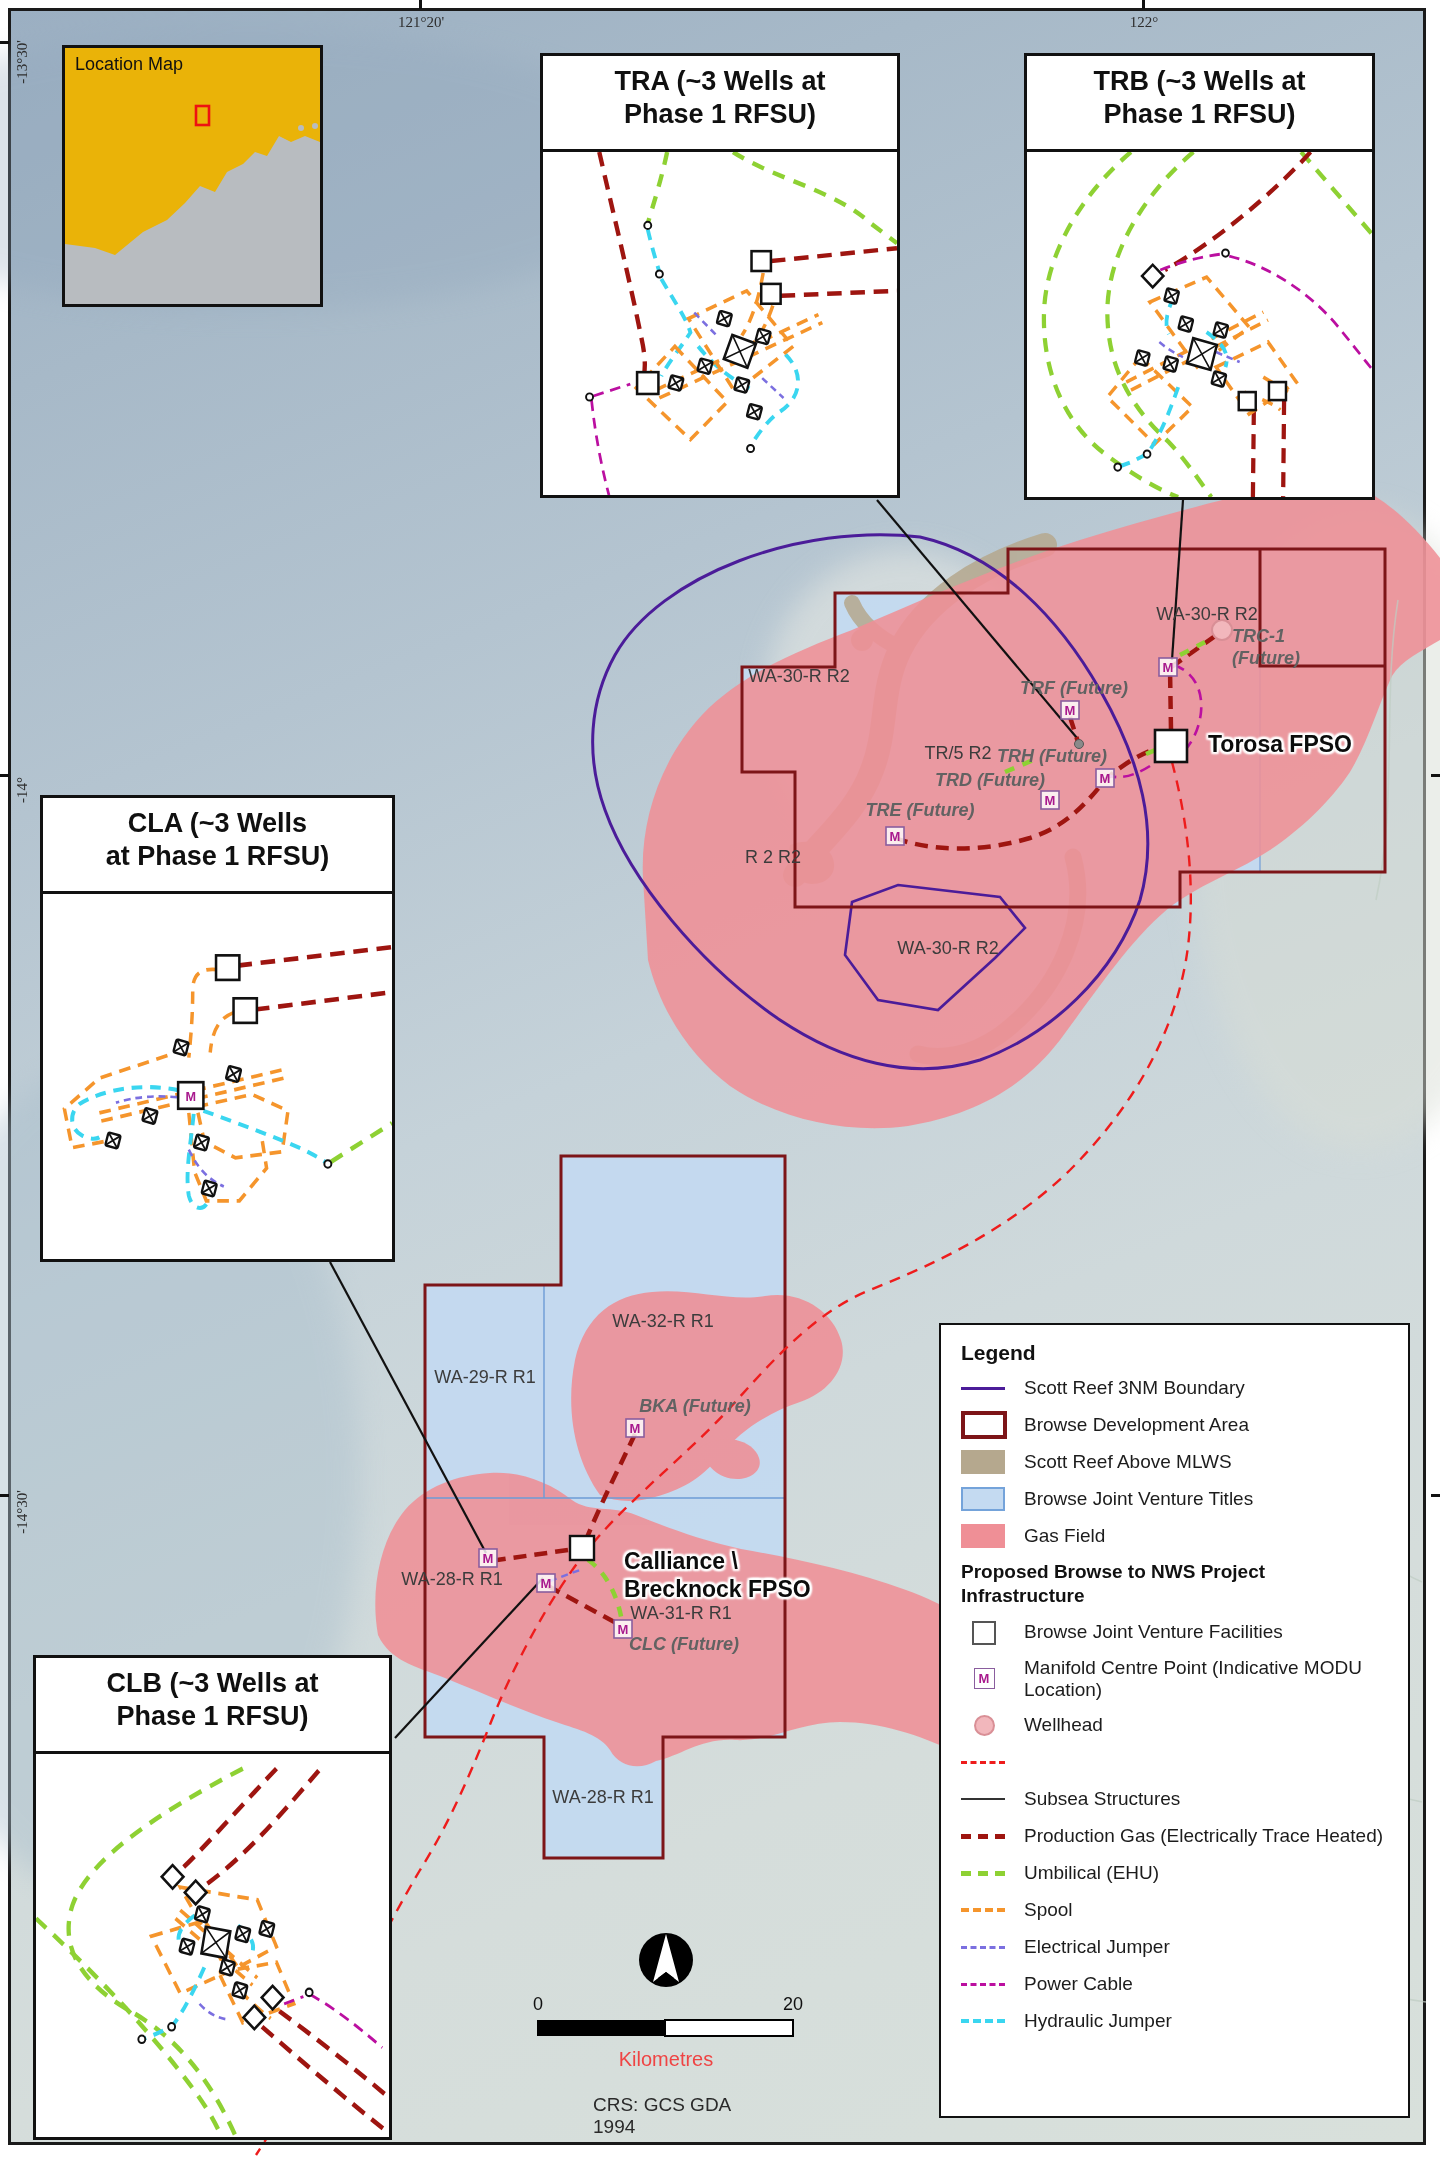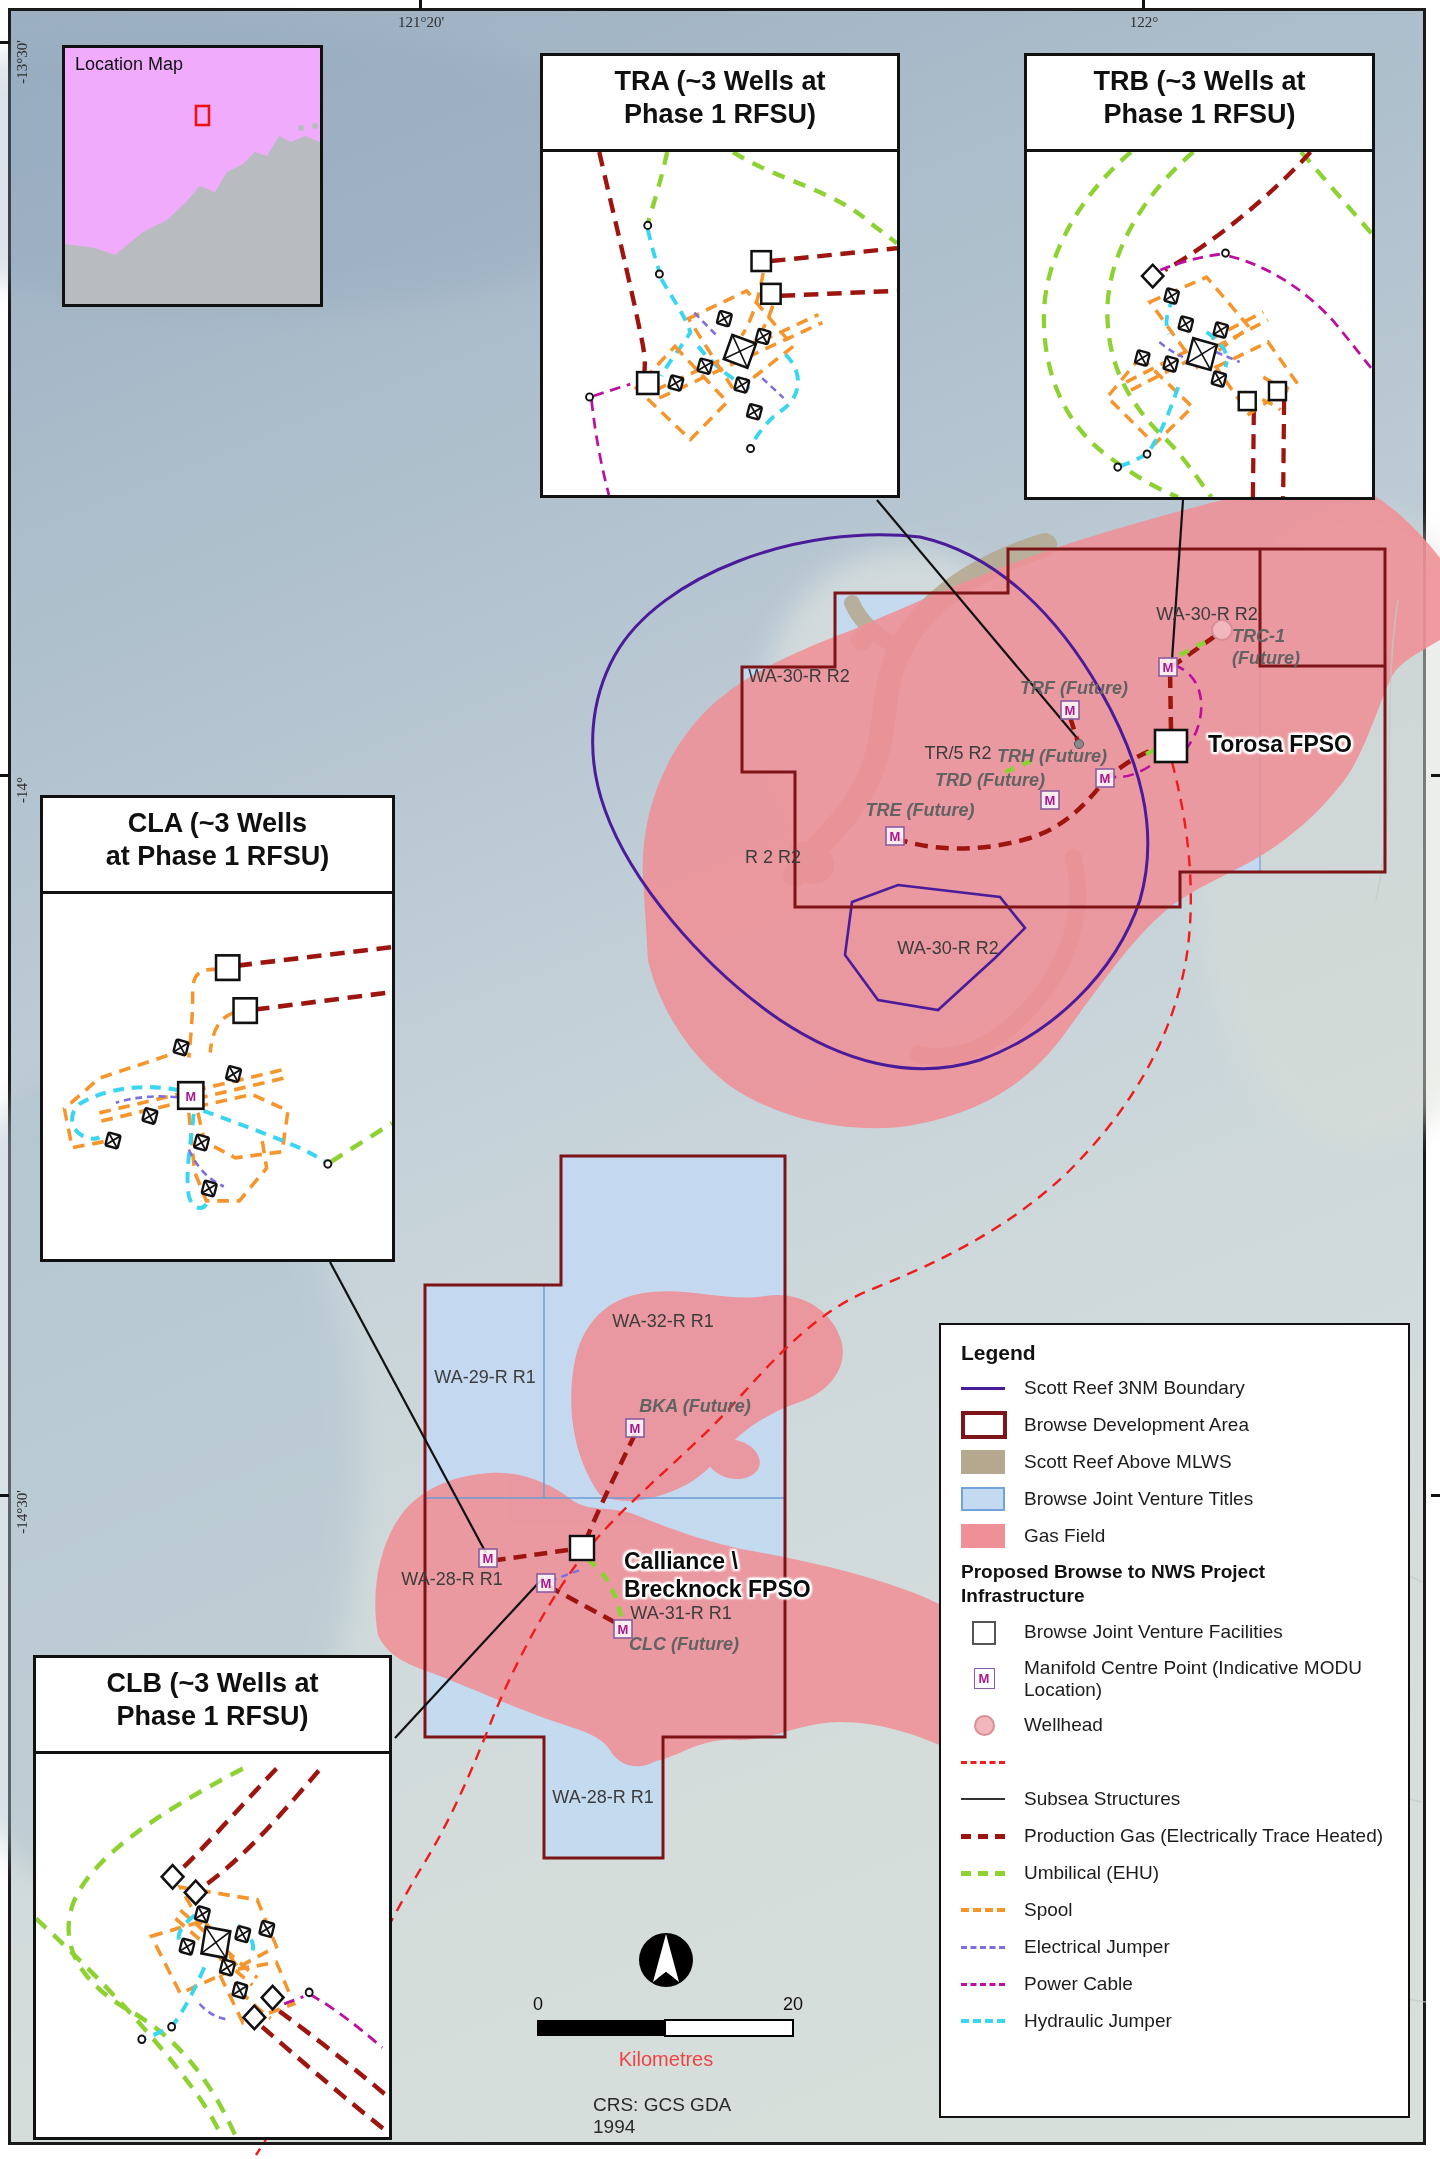--- a/index.html
+++ b/index.html
@@ -28,21 +28,21 @@
   .inset-body svg{position:absolute;left:0;top:0;width:100%;height:100%;}
   .legend{position:absolute;left:939px;top:1323px;width:471px;height:795px;background:#fff;
           border:2.5px solid #111;box-sizing:border-box;padding:16px 18px 10px 20px;}
   .legend-title{font-weight:bold;font-size:21px;color:#111;margin-bottom:10px;}
   .legend-sub{font-weight:bold;font-size:19px;color:#111;line-height:1.25;margin:10px 0 12px 0;width:400px;}
   .lrow{display:flex;align-items:center;margin:0 0 11px 0;}
   .lsw{width:46px;min-width:46px;height:26px;margin-right:17px;position:relative;
        display:flex;align-items:center;}
   .lsw .ln{width:44px;height:0;}
   .llab{font-size:19px;color:#1c1c1c;line-height:1.18;}
-  .locmap{position:absolute;left:62px;top:45px;width:261px;height:262px;background:#f0abfc;
+  .locmap{position:absolute;left:62px;top:45px;width:261px;height:262px;background:#eab308;
           border:3px solid #111;box-sizing:border-box;}
   .locmap-title{position:absolute;left:10px;top:6px;font-size:18px;color:#111;}
   .scalebar{position:absolute;left:520px;top:1922px;width:292px;height:210px;}
   .sb-num{position:absolute;font-size:18px;color:#111;transform:translate(-50%,0);}
   .sb-kilo{position:absolute;left:146px;top:126px;transform:translate(-50%,0);
            font-size:20px;color:#ef4444;}
   .sb-crs{position:absolute;left:146px;top:172px;transform:translate(-50%,0);
           font-size:19px;color:#2a2a2a;}
   .mbox-letter{font:bold 13px "Liberation Sans",sans-serif;}
 </style>

